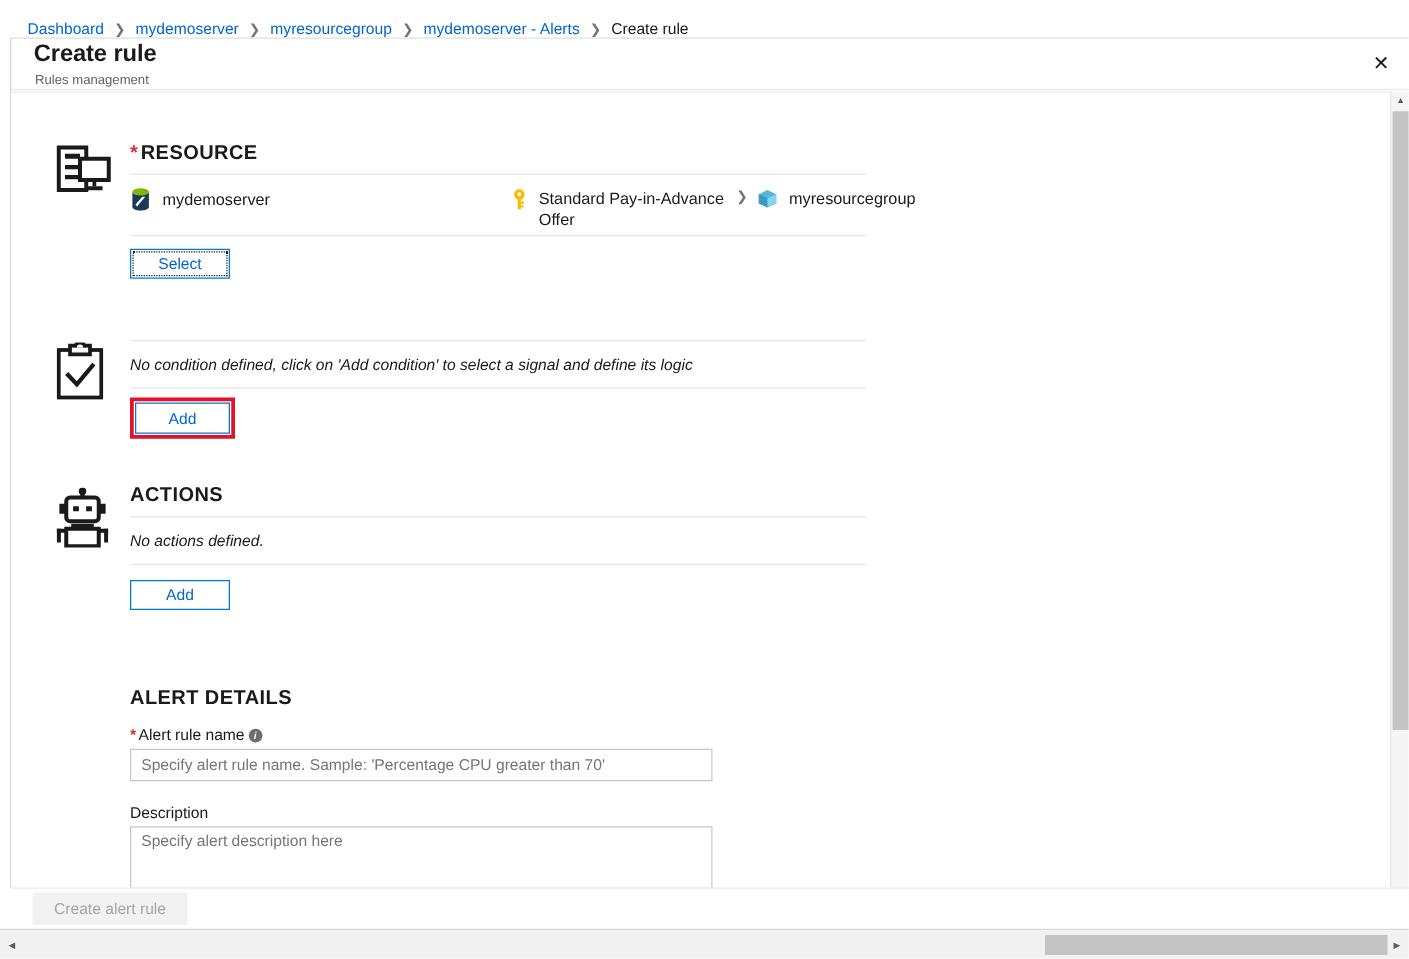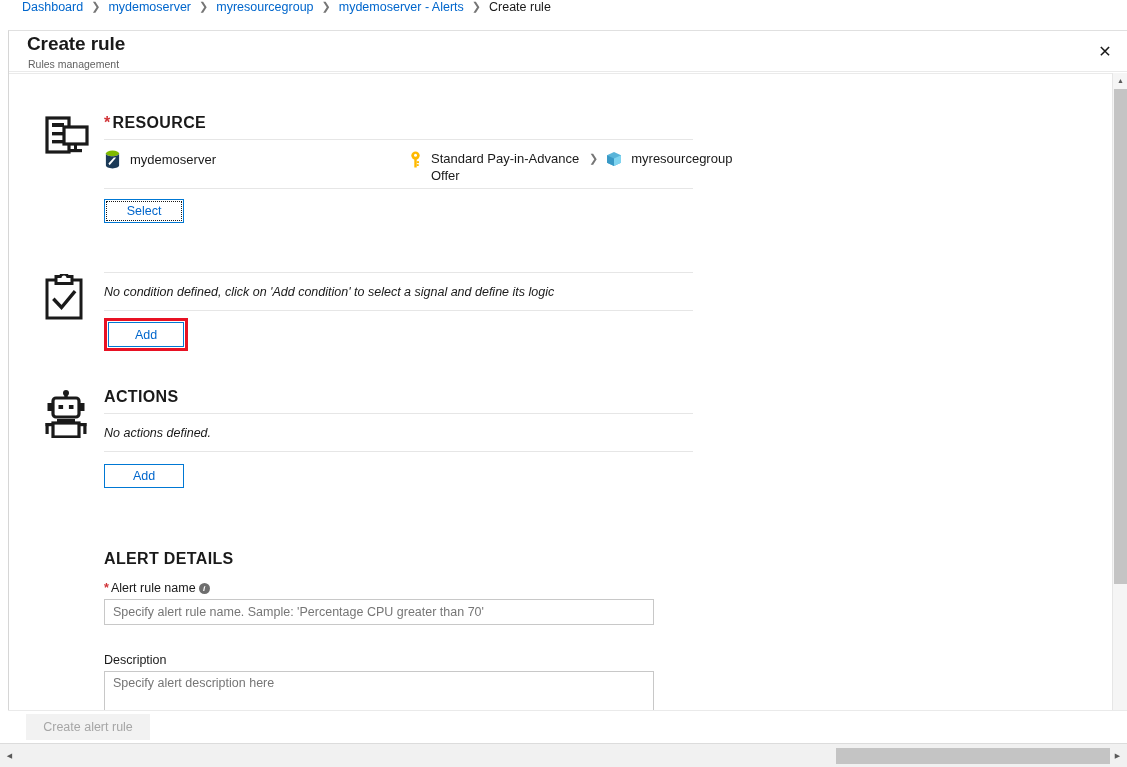--- a/index.html
+++ b/index.html
@@ -18,21 +18,21 @@
     background: #ffffff;
   }
 
   
   .breadcrumb-bar {
     position: absolute;
     left: 0; top: 0;
     width: 1127px; height: 30px;
     background: #ffffff;
     display: flex;
-    align-items: flex-start;
+    align-items: flex-end;
     padding-left: 22px;
     font-size: 12.5px;
     white-space: nowrap;
   }
   .crumb-link {
     color: #0066cc;
     cursor: pointer;
   }
   .crumb-current {
     color: #1a1a1a;
@@ -205,21 +205,21 @@
     font-size: 8px;
     line-height: 11px;
     text-align: center;
     font-weight: 700;
     font-style: italic;
     vertical-align: 1px;
     margin-left: 3px;
     cursor: pointer;
   }
   .text-input {
-    width: 550px;
+    width: 466px;
     height: 26px;
     border: 1px solid #c8c8c8;
     background: #ffffff;
     font-size: 12.5px;
     font-family: "Liberation Sans", sans-serif;
     color: #1a1a1a;
     padding: 0 8px;
   }
   .text-input::placeholder { color: #767676; }
   textarea.text-input {
@@ -441,21 +441,21 @@
         </div>
 
         <div class="section" style="padding-top:62px;">
           <div class="sec-heading" style="padding-bottom:13px;">ALERT DETAILS</div>
 
           <div class="field-label">
             <span class="req-star">*</span><span>Alert rule name</span><span class="info-dot">i</span>
           </div>
           <input class="text-input" type="text" placeholder="Specify alert rule name. Sample: 'Percentage CPU greater than 70'" style="">
 
-          <div class="field-label" style="margin-top:28px;">Description</div>
+          <div class="field-label" style="margin-top:18px;">Description</div>
           <textarea class="text-input" placeholder="Specify alert description here" style=""></textarea>
         </div>
 
       </div>
     </div>
 
     <div class="vscroll">
       <div class="arrow up">▲</div>
       <div class="thumb"></div>
       <div class="arrow down">▼</div>

